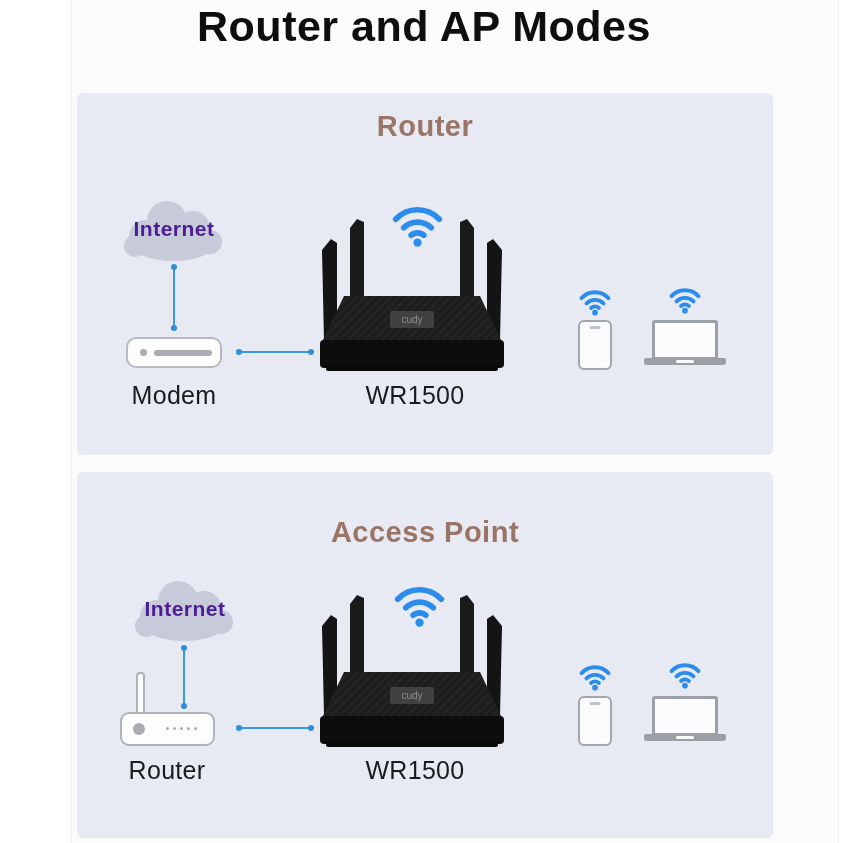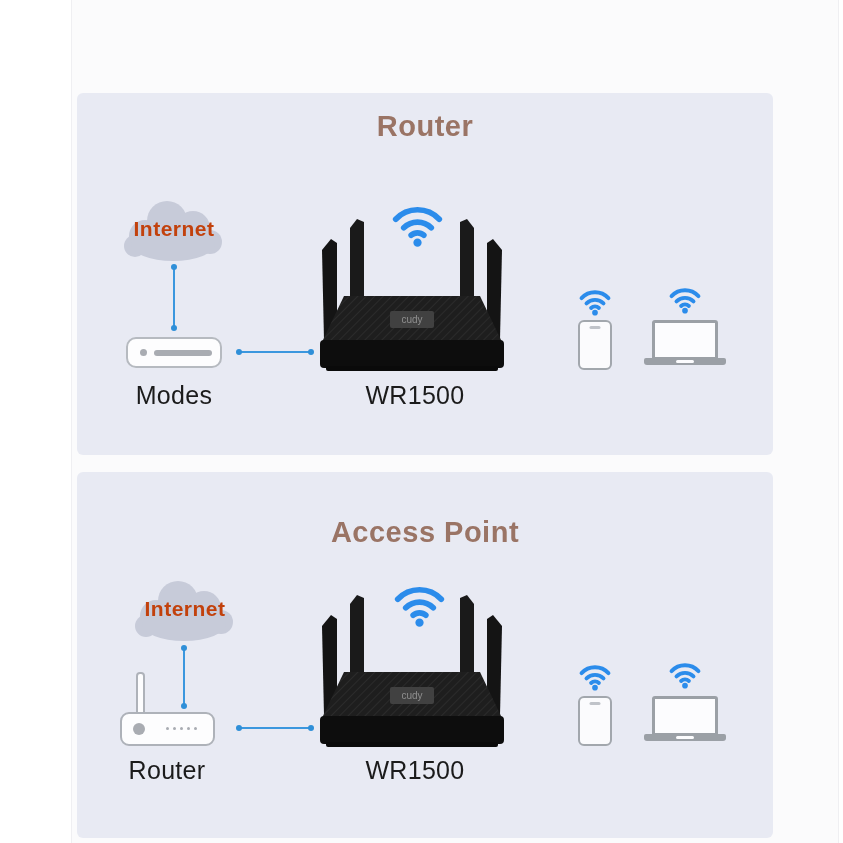--- a/index.html
+++ b/index.html
@@ -13,21 +13,21 @@
   .panel.top{top:93px;height:362px;}
   .panel.bottom{top:472px;height:366px;}
   .panel-heading{position:absolute;left:77px;width:696px;text-align:center;
                  font-size:29px;font-weight:700;color:#9a7465;letter-spacing:0.5px;}
   .panel-heading.h1{top:110px;}
   .panel-heading.h2{top:516px;}
 
   .abs{position:absolute;}
 
   
-  .cloud-label{position:absolute;color:#c2410c;font-weight:700;font-size:21px;letter-spacing:0.5px;
+  .cloud-label{position:absolute;color:#4c1d95;font-weight:700;font-size:21px;letter-spacing:0.5px;
                text-align:center;}
 
   
   .conn-line-v{position:absolute;width:2px;background:#3b97de;}
   .conn-line-h{position:absolute;height:2px;background:#3b97de;}
   .conn-dot{position:absolute;width:6px;height:6px;border-radius:50%;background:#2f8fd8;}
 
   
   .modem{position:absolute;width:96px;height:31px;background:#fdfdfe;border:2px solid #b6bac0;
          border-radius:10px;box-sizing:border-box;}
@@ -58,20 +58,21 @@
 
   
   .dev-label{position:absolute;font-size:25px;font-weight:500;color:#1b1b1b;text-align:center;letter-spacing:0.3px;}
 </style>
 </head>
 <body>
 
 <div class="canvas">
   <div class="stage"></div>
 
+  <div class="page-title">Router and AP Modes</div>
 
   <div class="panel top"></div>
   <div class="panel-heading h1">Router</div>
 
   <svg class="abs" style="left:117px;top:196px;" width="114" height="68" viewBox="0 0 114 68">
     <g fill="#c7cbd9">
       <circle cx="28" cy="40" r="16"></circle>
       <circle cx="50" cy="25" r="20"></circle>
       <circle cx="76" cy="32" r="17"></circle>
       <circle cx="93" cy="46" r="12"></circle>
@@ -84,21 +85,21 @@
   <div>
     <div class="conn-line-v" style="left:173px;top:267px;height:61px;"></div>
     <div class="conn-dot" style="left:171px;top:264px;"></div>
     <div class="conn-dot" style="left:171px;top:325px;"></div>
   </div>
 
   <div class="modem" style="left:126px;top:337px;">
     <div class="modem-led"></div>
     <div class="modem-bar"></div>
   </div>
-  <div class="dev-label" style="left:114px;top:381px;width:120px;">Modes</div>
+  <div class="dev-label" style="left:114px;top:381px;width:120px;">Modem</div>
 
   <div>
     <div class="conn-line-h" style="left:239px;top:351px;width:72px;"></div>
     <div class="conn-dot" style="left:236px;top:349px;"></div>
     <div class="conn-dot" style="left:308px;top:349px;"></div>
   </div>
 
   <svg class="abs" style="left:312px;top:214px;" width="200" height="160" viewBox="0 0 200 160">
     <defs>
       <pattern id="hatchA" width="6" height="6" patternTransform="rotate(45)" patternUnits="userSpaceOnUse">

